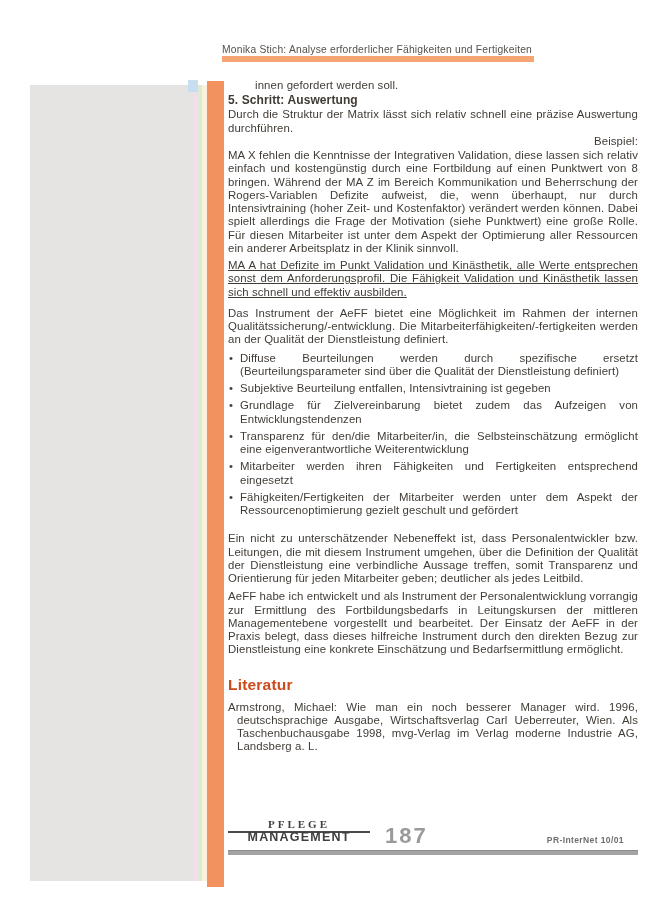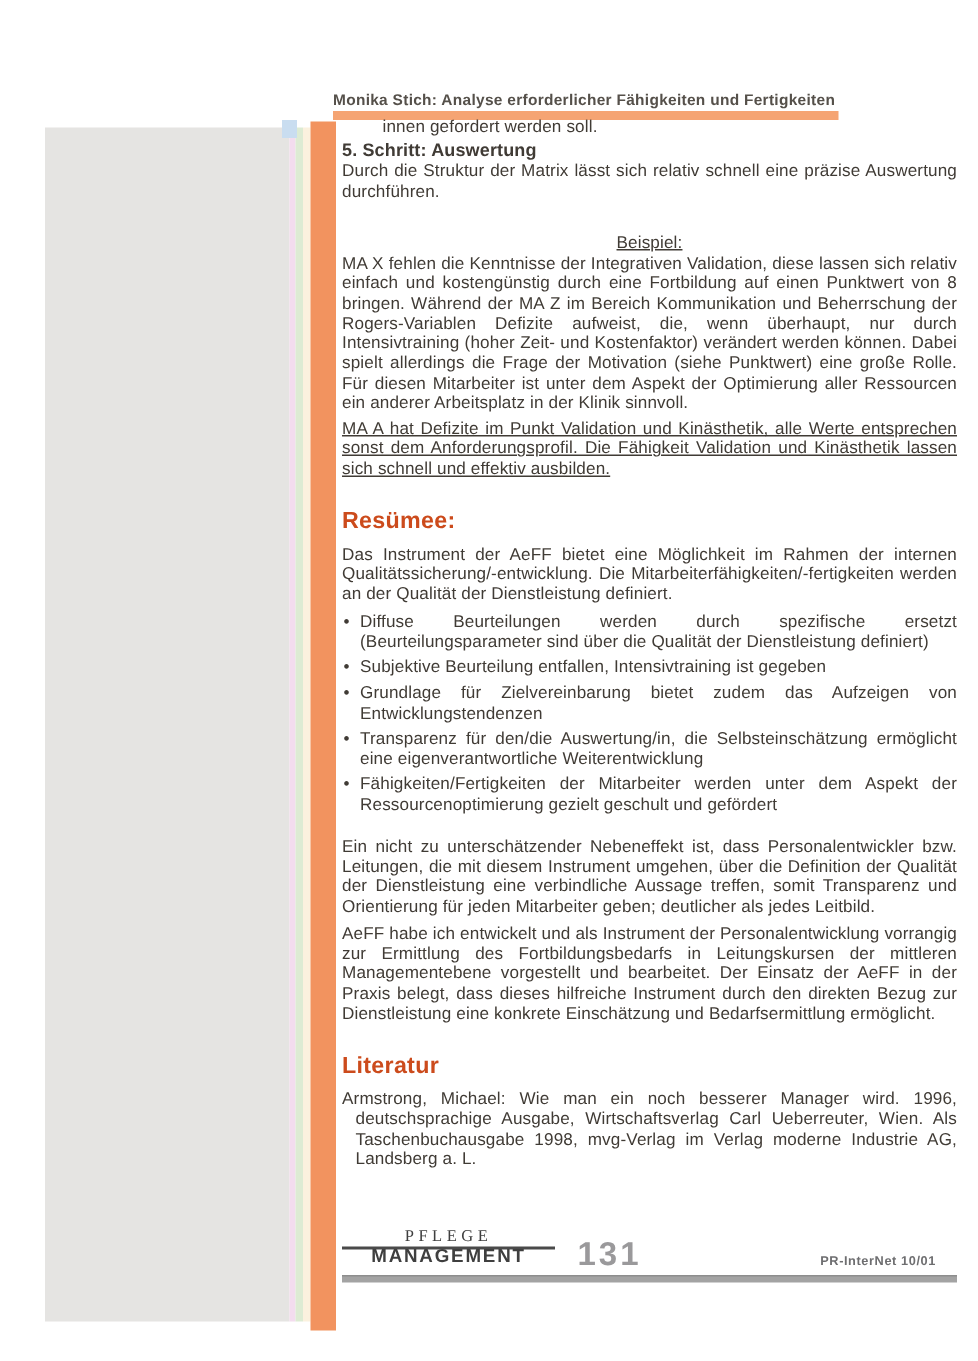--- a/index.html
+++ b/index.html
@@ -11,58 +11,58 @@
   
   .gray-panel{position:absolute;left:30px;top:85px;width:163px;height:796px;background:#e5e4e2;}
   .strip-pink{position:absolute;left:193px;top:85px;width:4px;height:796px;background:#f3dcee;}
   .strip-green{position:absolute;left:197px;top:85px;width:5px;height:796px;background:#ddebd3;}
   .strip-cream{position:absolute;left:202px;top:85px;width:5px;height:796px;background:#fbf1de;}
   .blue-chip{position:absolute;left:188px;top:80px;width:10px;height:12px;background:#c9ddf0;}
   .orange-stripe{position:absolute;left:207px;top:81px;width:17px;height:806px;background:#f2935f;}
 
   
   .running-head{
-    position:absolute;left:222px;top:62px;width:416px;
-    font-size:10.3px;color:#55504a;letter-spacing:0.2px;font-weight:bold;
+    position:absolute;left:222px;top:44px;width:416px;
+    font-size:10.3px;color:#55504a;letter-spacing:0.2px;
   }
   .running-head .hl{
     display:inline-block;padding:0 2px 1px 0;
     border-bottom:6px solid #f5a473;
   }
 
   
   .article{
     position:absolute;left:228px;top:79px;width:410px;
     font-size:11.4px;line-height:13.25px;letter-spacing:0.1px;
   }
   .article p{margin:0;text-align:justify;}
   p.intro-line{text-align:left;padding-left:27px;}
   h3.step{margin:1px 0 0 0;font-size:12px;line-height:14px;color:#403b35;}
   p.step-text{margin-top:1px;}
-  p.example-label{margin-top:21px;text-align:center;text-decoration:underline;}
+  p.example-label{text-align:right;}
   p.ex1{margin-top:1px;}
   p.ex2{margin-top:4px;text-decoration:underline;}
   h2.sect{
     margin:19px 0 0 0;font-size:15.5px;line-height:17px;
     color:#cc4b1c;letter-spacing:0.2px;
   }
   p.resumee-intro{margin-top:8px;}
   ul.points{list-style:none;margin:5px 0 0 0;padding:0 0 0 12px;}
   ul.points li{position:relative;margin:0 0 4px 0;text-align:justify;}
   ul.points li::before{content:"\2022";position:absolute;left:-11px;top:0;color:#403b35;}
   p.closing1{margin-top:15px;}
   p.closing2{margin-top:5px;}
   .refs{margin-top:8px;}
   .refs p{margin:0 0 4px 0;padding-left:9px;text-indent:-9px;text-align:justify;}
 
   
   .footer{position:absolute;left:228px;top:817px;width:410px;height:40px;}
   .logo{position:absolute;left:0;top:2px;width:142px;text-align:center;color:#3f3f3f;}
   .logo .rule{position:absolute;left:0;right:0;top:12px;height:2px;background:#4a4a4a;}
-  .logo .t1{position:relative;display:block;font-size:11px;font-weight:normal;letter-spacing:3px;line-height:11px;font-family:"Liberation Serif","DejaVu Serif",serif;}
+  .logo .t1{position:relative;display:block;font-size:11px;font-weight:bold;letter-spacing:3px;line-height:11px;font-family:"Liberation Serif","DejaVu Serif",serif;}
   .logo .t2{position:relative;display:block;font-size:12.5px;font-weight:bold;letter-spacing:1.2px;line-height:12px;margin-top:1px;}
   .page-num{position:absolute;left:157px;top:6px;font-size:22px;font-weight:bold;color:#9a999b;letter-spacing:2px;}
   .issue{position:absolute;right:14px;top:18px;font-size:8.5px;font-weight:bold;color:#6e6e70;letter-spacing:0.4px;}
   .footer-rule{position:absolute;left:0;top:33px;width:410px;height:4px;background:#a3a3a3;border-top:1px solid #8d8d8d;}
 </style>
 </head>
 <body>
 
 <div class="gray-panel"></div>
 <div class="strip-pink"></div>
@@ -76,42 +76,42 @@
 </div>
 
 <div class="article">
   <p class="intro-line">innen gefordert werden soll.</p>
   <h3 class="step">5. Schritt: Auswertung</h3>
   <p class="step-text">Durch die Struktur der Matrix lässt sich relativ schnell eine präzise Auswertung durchführen.</p>
   <p class="example-label">Beispiel:</p>
   <p class="ex1">MA X fehlen die Kenntnisse der Integrativen Validation, diese lassen sich relativ einfach und kostengünstig durch eine Fortbildung auf einen Punktwert von 8 bringen. Während der MA Z im Bereich Kommunikation und Beherrschung der Rogers-Variablen Defizite aufweist, die, wenn überhaupt, nur durch Intensivtraining (hoher Zeit- und Kostenfaktor) verändert werden können. Dabei spielt allerdings die Frage der Motivation (siehe Punktwert) eine große Rolle. Für diesen Mitarbeiter ist unter dem Aspekt der Optimierung aller Ressourcen ein anderer Arbeitsplatz in der Klinik sinnvoll.</p>
   <p class="ex2">MA A hat Defizite im Punkt Validation und Kinästhetik, alle Werte entsprechen sonst dem Anforderungsprofil. Die Fähigkeit Validation und Kinästhetik lassen sich schnell und effektiv ausbilden.</p>
 
-  <h2 class="sect">Resümee:</h2>
   <p class="resumee-intro">Das Instrument der AeFF bietet eine Möglichkeit im Rahmen der internen Qualitätssicherung/-entwicklung. Die Mitarbeiterfähigkeiten/-fertigkeiten werden an der Qualität der Dienstleistung definiert.</p>
 
   <ul class="points">
     <li>Diffuse Beurteilungen werden durch spezifische ersetzt (Beurteilungsparameter sind über die Qualität der Dienstleistung definiert)</li>
     <li>Subjektive Beurteilung entfallen, Intensivtraining ist gegeben</li>
     <li>Grundlage für Zielvereinbarung bietet zudem das Aufzeigen von Entwicklungstendenzen</li>
-    <li>Transparenz für den/die Auswertung/in, die Selbsteinschätzung ermöglicht eine eigenverantwortliche Weiterentwicklung</li>
+    <li>Transparenz für den/die Mitarbeiter/in, die Selbsteinschätzung ermöglicht eine eigenverantwortliche Weiterentwicklung</li>
+    <li>Mitarbeiter werden ihren Fähigkeiten und Fertigkeiten entsprechend eingesetzt</li>
     <li>Fähigkeiten/Fertigkeiten der Mitarbeiter werden unter dem Aspekt der Ressourcenoptimierung gezielt geschult und gefördert</li>
   </ul>
 
   <p class="closing1">Ein nicht zu unterschätzender Nebeneffekt ist, dass Personalentwickler bzw. Leitungen, die mit diesem Instrument umgehen, über die Definition der Qualität der Dienstleistung eine verbindliche Aussage treffen, somit Transparenz und Orientierung für jeden Mitarbeiter geben; deutlicher als jedes Leitbild.</p>
   <p class="closing2">AeFF habe ich entwickelt und als Instrument der Personalentwicklung vorrangig zur Ermittlung des Fortbildungsbedarfs in Leitungskursen der mittleren Managementebene vorgestellt und bearbeitet. Der Einsatz der AeFF in der Praxis belegt, dass dieses hilfreiche Instrument durch den direkten Bezug zur Dienstleistung eine konkrete Einschätzung und Bedarfsermittlung ermöglicht.</p>
 
   <h2 class="sect">Literatur</h2>
   <div class="refs">
     <p>Armstrong, Michael: Wie man ein noch besserer Manager wird. 1996, deutschsprachige Ausgabe, Wirtschaftsverlag Carl Ueberreuter, Wien. Als Taschenbuchausgabe 1998, mvg-Verlag im Verlag moderne Industrie AG, Landsberg a. L.</p>
   </div>
 </div>
 
 <div class="footer">
   <div class="logo">
     <span class="rule"></span>
     <span class="t1">PFLEGE</span>
     <span class="t2">MANAGEMENT</span>
   </div>
-  <div class="page-num">131</div>
+  <div class="page-num">187</div>
   <div class="issue">PR-InterNet 10/01</div>
   <div class="footer-rule"></div>
 </div>
 
 </body></html>

